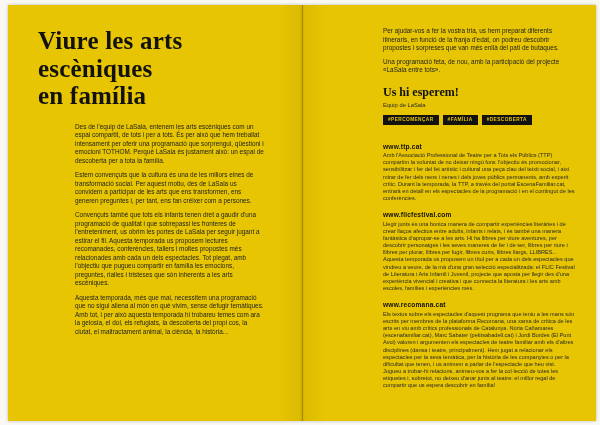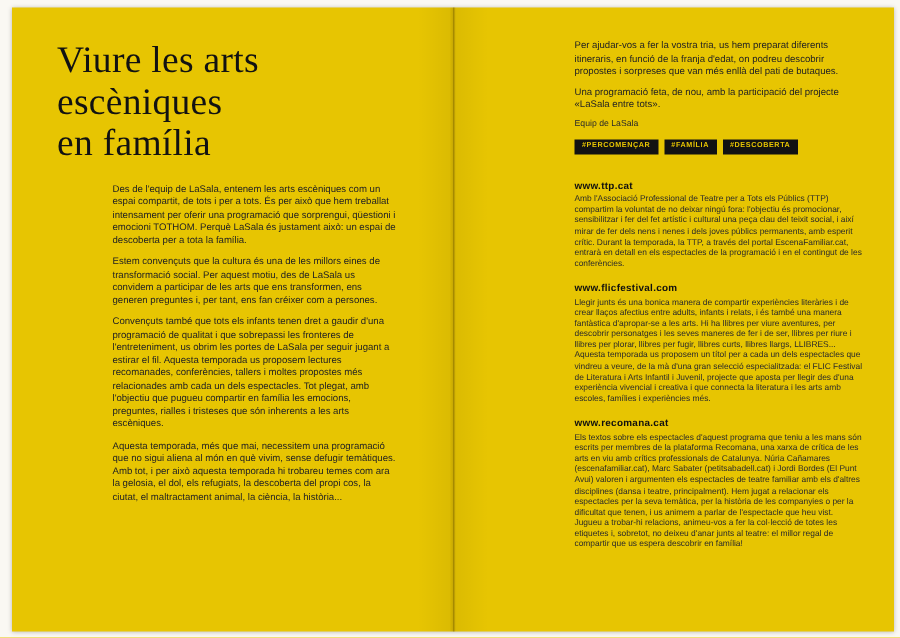--- a/index.html
+++ b/index.html
@@ -25,21 +25,21 @@
     position: absolute; left: 50%; top: 0; bottom: 0; width: 1px;
     background: rgba(80,60,0,0.30);
   }
   .page { width: 50%; box-sizing: border-box; overflow: hidden; position: relative; }
 
   
   .page.left { padding: 22px 8px 10px 30px; }
   .page-title {
     margin: 0;
     font-family: "Liberation Serif", serif;
-    font-weight: 400;
+    font-weight: 700;
     font-size: 25px;
     line-height: 1.1;
     letter-spacing: 0.2px;
     color: #121212;
     white-space: pre-line;
   }
   .left-body {
     margin-left: 37px;
     margin-top: 13px;
     width: 190px;
@@ -116,20 +116,21 @@
   </div>
 
   <div class="page right">
     <div class="right-inner">
 
       <div class="intro">
         <p>Per ajudar-vos a fer la vostra tria, us hem preparat diferents itineraris, en funció de la franja d'edat, on podreu descobrir propostes i sorpreses que van més enllà del pati de butaques.</p>
         <p>Una programació feta, de nou, amb la participació del projecte «LaSala entre tots».</p>
       </div>
 
+      <h2 class="closing">Us hi esperem!</h2>
       <p class="signature">Equip de LaSala</p>
 
       <div class="badges">
         <span class="badge">#PERCOMENÇAR</span>
         <span class="badge">#FAMÍLIA</span>
         <span class="badge">#DESCOBERTA</span>
       </div>
 
       <div class="section">
         <h3 class="url">www.ttp.cat</h3>

